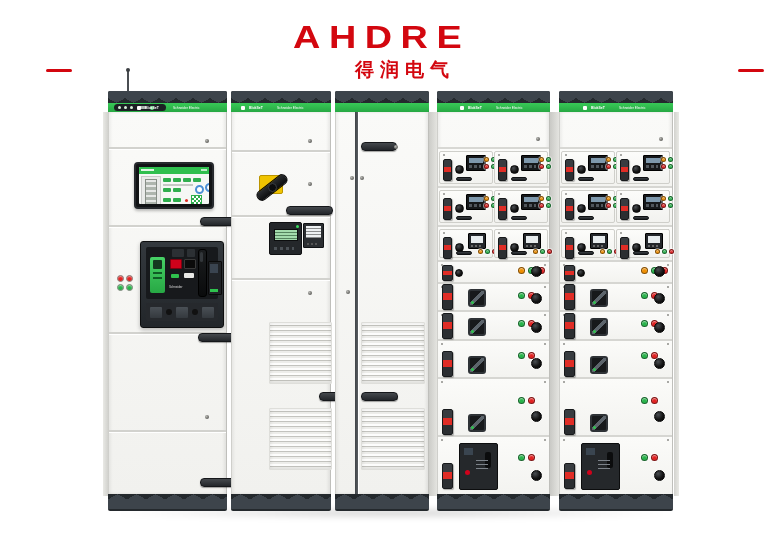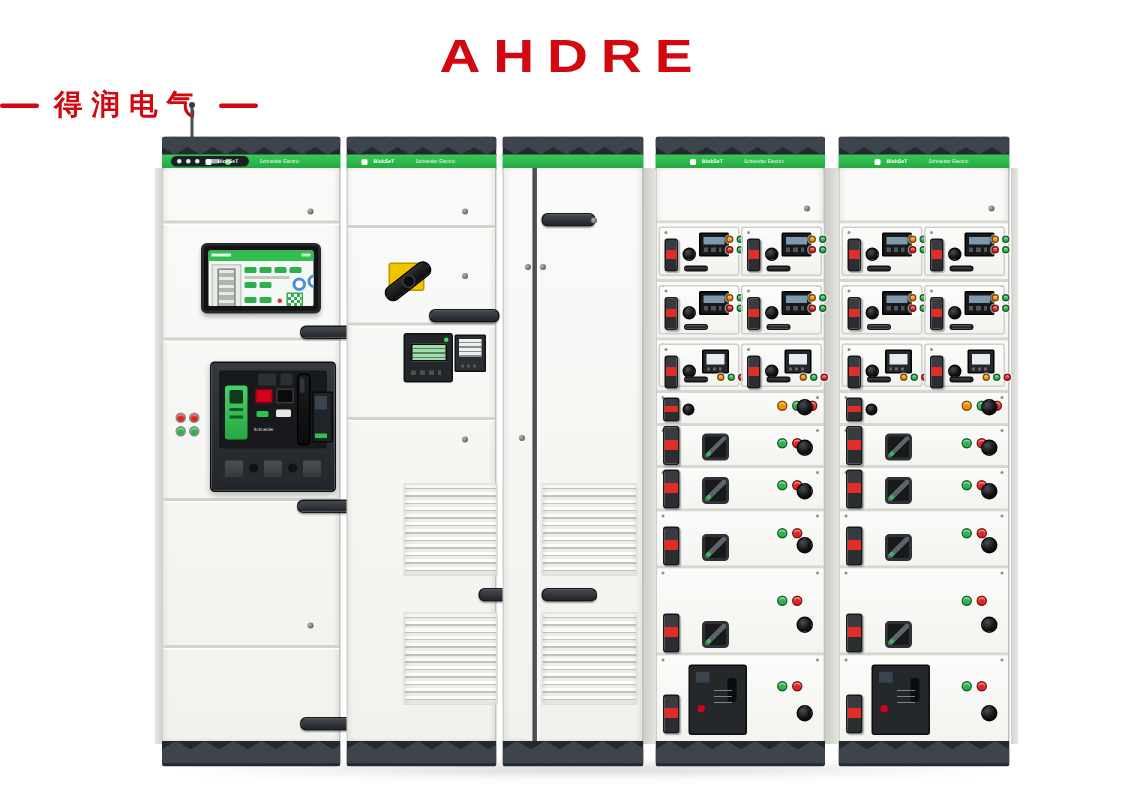--- a/index.html
+++ b/index.html
@@ -4,21 +4,21 @@
 <style>
   :root{ --red:#d3070f; --green:#2fbf4e; --band:#24292d; --tri:#3d444b; }
   html,body{margin:0;padding:0;background:#fff;}
   .page{position:relative;width:764px;height:539px;background:#fff;overflow:hidden;
         font-family:"Liberation Sans",sans-serif;}
 
   
   .logo{position:absolute;top:22px;left:0;width:764px;text-align:center;}
   .logo-word{font-weight:700;font-size:31px;line-height:1;color:var(--red);
              letter-spacing:7px;transform:scaleX(1.22);display:inline-block;}
-  .logo-sub{margin-top:4px;display:flex;align-items:center;justify-content:flex-start;gap:10px;}
+  .logo-sub{margin-top:4px;display:flex;align-items:center;justify-content:space-between;gap:10px;margin-left:46px;}
   .dash{width:26px;height:3px;background:var(--red);border-radius:2px;}
   .sub-text{font-size:19px;font-weight:700;color:var(--red);letter-spacing:6px;}
 
   
   .sliver{position:absolute;background:linear-gradient(90deg,#e9e9e5,#d2d2ce);}
   .gapfill{position:absolute;background:linear-gradient(90deg,#c9c9c5,#e4e4e0);}
   .antenna{position:absolute;width:2px;background:#4a4e52;}
   .antenna i{position:absolute;left:-1px;top:-3px;width:4px;height:4px;background:#3a3e42;border-radius:50%;}
   .shadow{position:absolute;background:radial-gradient(ellipse at 50% 50%,rgba(0,0,0,.22),rgba(0,0,0,0) 70%);
           filter:blur(3px);}

